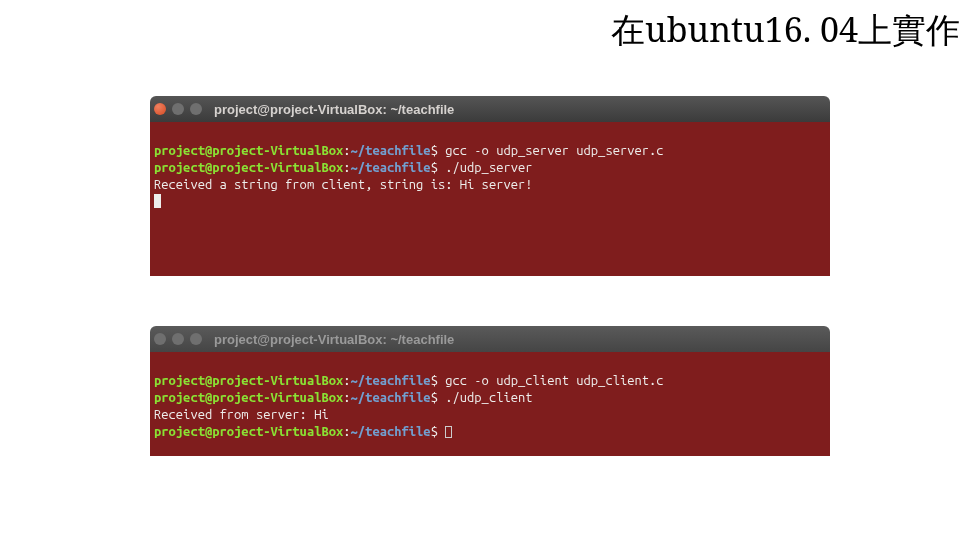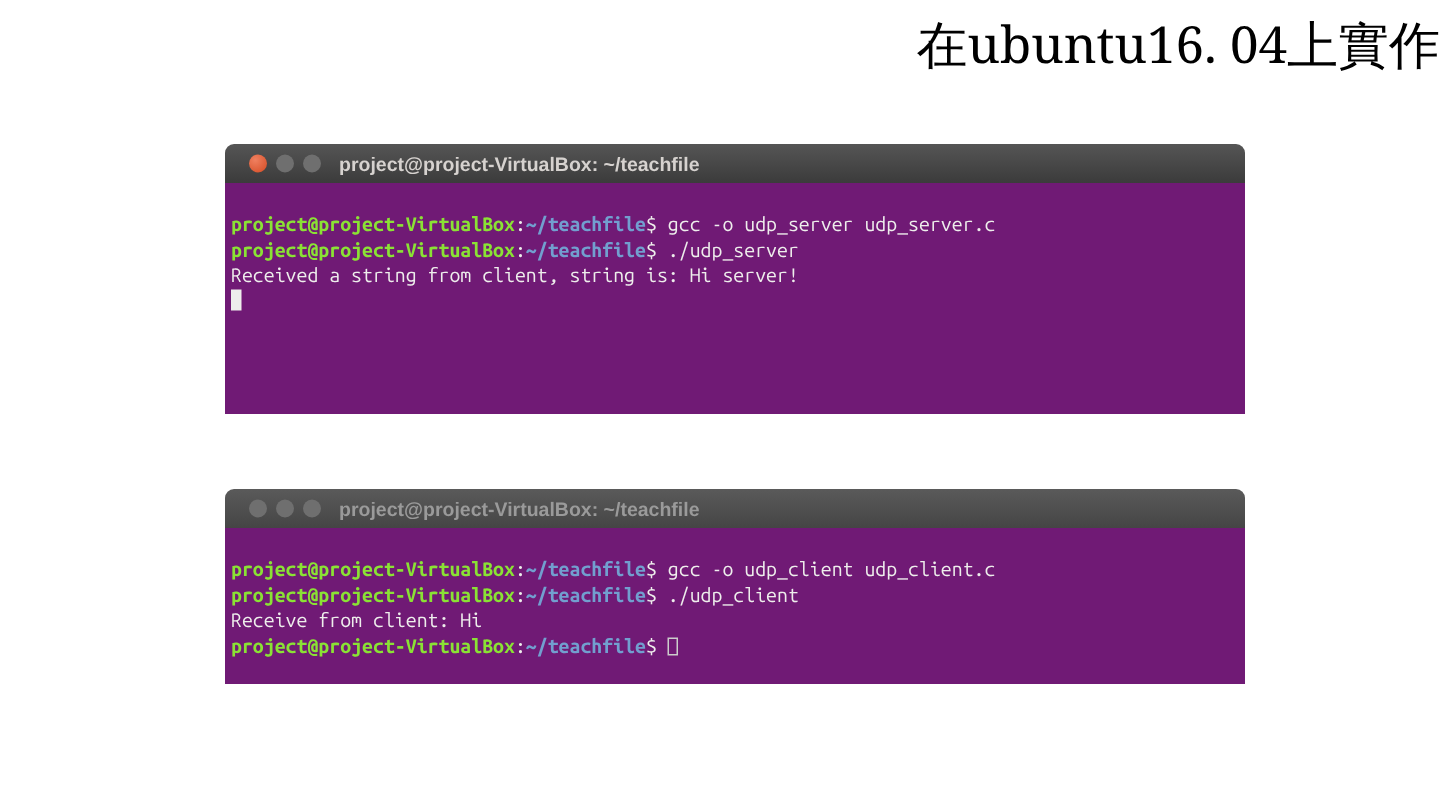--- a/index.html
+++ b/index.html
@@ -27,39 +27,39 @@
     .term-wrap.top { top: 96px; height: 180px; }
     .term-wrap.bottom { top: 326px; height: 130px; }
 
     .titlebar {
       height: 26px;
       background: linear-gradient(#555, #3b3b3b);
       border-top-left-radius: 6px;
       border-top-right-radius: 6px;
       display: flex;
       align-items: center;
-      padding: 0 16px;
+      padding: 0 4px;
       gap: 6px;
     }
     .titlebar.inactive { background: linear-gradient(#5a5a5a, #454545); }
     .tcircle {
       width: 12px; height: 12px; border-radius: 50%;
     }
     .tcircle.close { background: radial-gradient(circle at 35% 30%, #f08060, #d44b23); }
     .tcircle.dim { background: #6f6f6f; }
     .titlebar-title {
       margin-left: 6px;
       font-size: 13px;
       color: #d6d2cf;
       font-weight: 600;
     }
     .titlebar.inactive .titlebar-title { color: #9a9a9a; }
 
     .term-body {
-      background: #701a75;
+      background: #7f1d1d;
       width: 100%;
       font-family: "Ubuntu Mono", "DejaVu Sans Mono", monospace;
       font-size: 13px;
       line-height: 17px;
       padding: 3px 4px;
       color: #eeeeec;
       white-space: pre;
     }
     .term-wrap.top .term-body { height: 154px; }
     .term-wrap.bottom .term-body { height: 104px; }
@@ -106,16 +106,16 @@
 <div class="term-wrap bottom">
   <div class="titlebar inactive">
     <span class="tcircle dim"></span>
     <span class="tcircle dim"></span>
     <span class="tcircle dim"></span>
     <span class="titlebar-title">project@project-VirtualBox: ~/teachfile</span>
   </div>
   <div class="term-body">
 <span class="p-user">project@project-VirtualBox</span><span class="p-sym">:</span><span class="p-path">~/teachfile</span><span class="p-sym">$</span> <span class="cmd">gcc -o udp_client udp_client.c</span>
 <span class="p-user">project@project-VirtualBox</span><span class="p-sym">:</span><span class="p-path">~/teachfile</span><span class="p-sym">$</span> <span class="cmd">./udp_client</span>
-<span class="out">Receive from client: Hi</span>
+<span class="out">Received from server: Hi</span>
 <span class="p-user">project@project-VirtualBox</span><span class="p-sym">:</span><span class="p-path">~/teachfile</span><span class="p-sym">$</span> <span class="cursor-outline"></span>
 </div>
 </div>
 
 </body></html>

